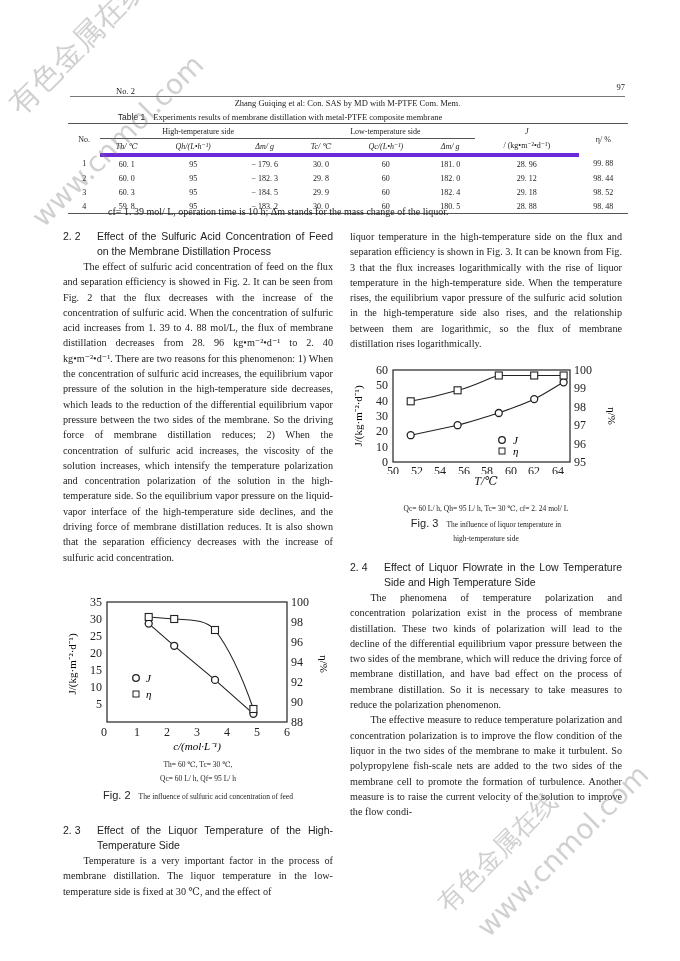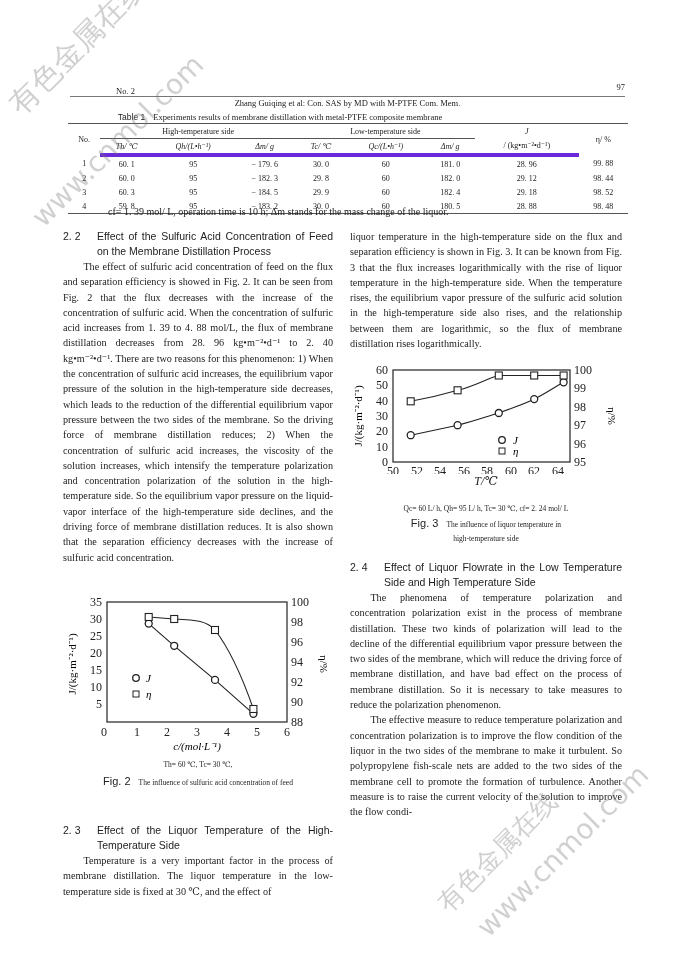--- a/index.html
+++ b/index.html
@@ -167,20 +167,21 @@
   </g>
 
   <circle cx="74" cy="86" r="3.3" fill="#fff" stroke="#222" stroke-width="1.3"></circle>
   <text x="84" y="90" font-size="11" font-style="italic">J</text>
   <rect x="71" y="99" width="6" height="6" fill="#fff" stroke="#222"></rect>
   <text x="84" y="106" font-size="11" font-style="italic">η</text>
 </svg>
 
 <div class="figcap abs" style="left:63px;top:758px;width:270px;">
   <div>Th= 60 ℃,  Tc= 30 ℃,</div>
+  <div>Qc= 60 L/ h,  Qf= 95 L/ h</div>
   <div style="margin-top:2px;"><b>Fig. 2</b><span>The influence of sulfuric acid concentration of feed</span></div>
 </div>
 
 <div class="col" style="left:63px;top:823px;width:270px;">
   <div class="sec">
     <span class="n">2. 3</span>
     <span>Effect of the Liquor Temperature of the High-Temperature Side</span>
   </div>
   <p>Temperature is a very important factor in the process of membrane distillation.  The liquor temperature in the low-temperature side is fixed at 30 ℃,  and the effect of</p>
 </div>

